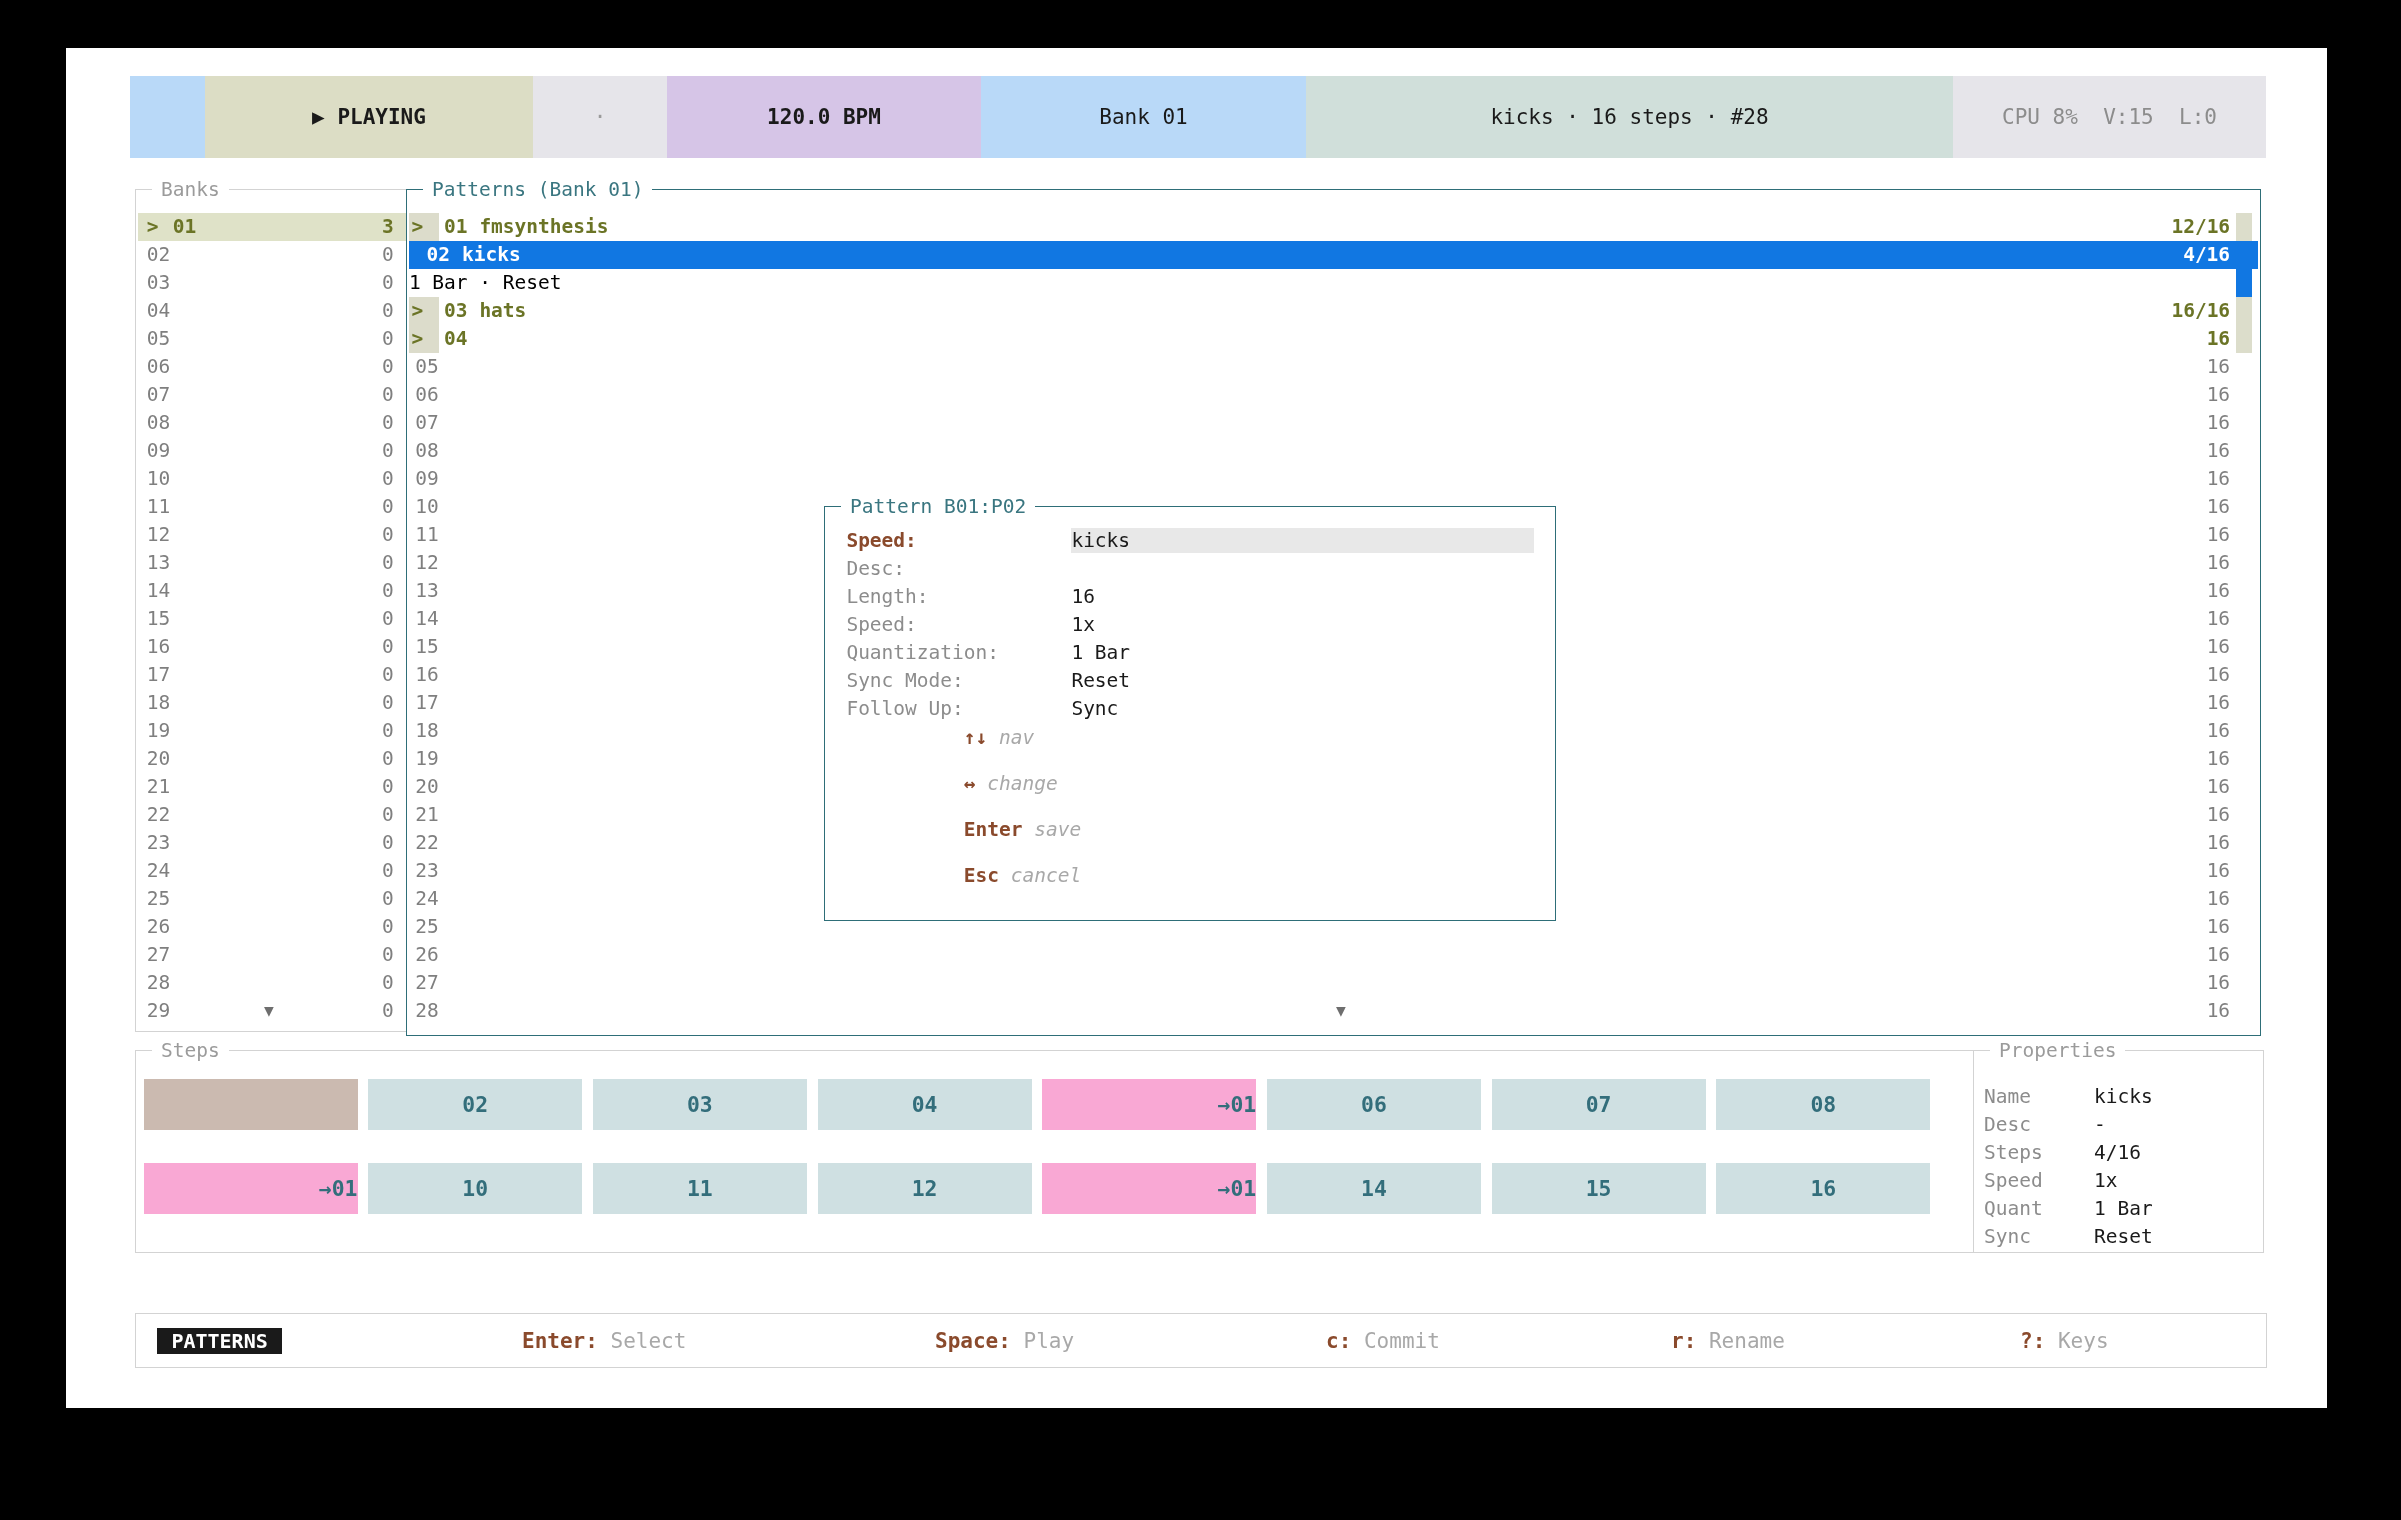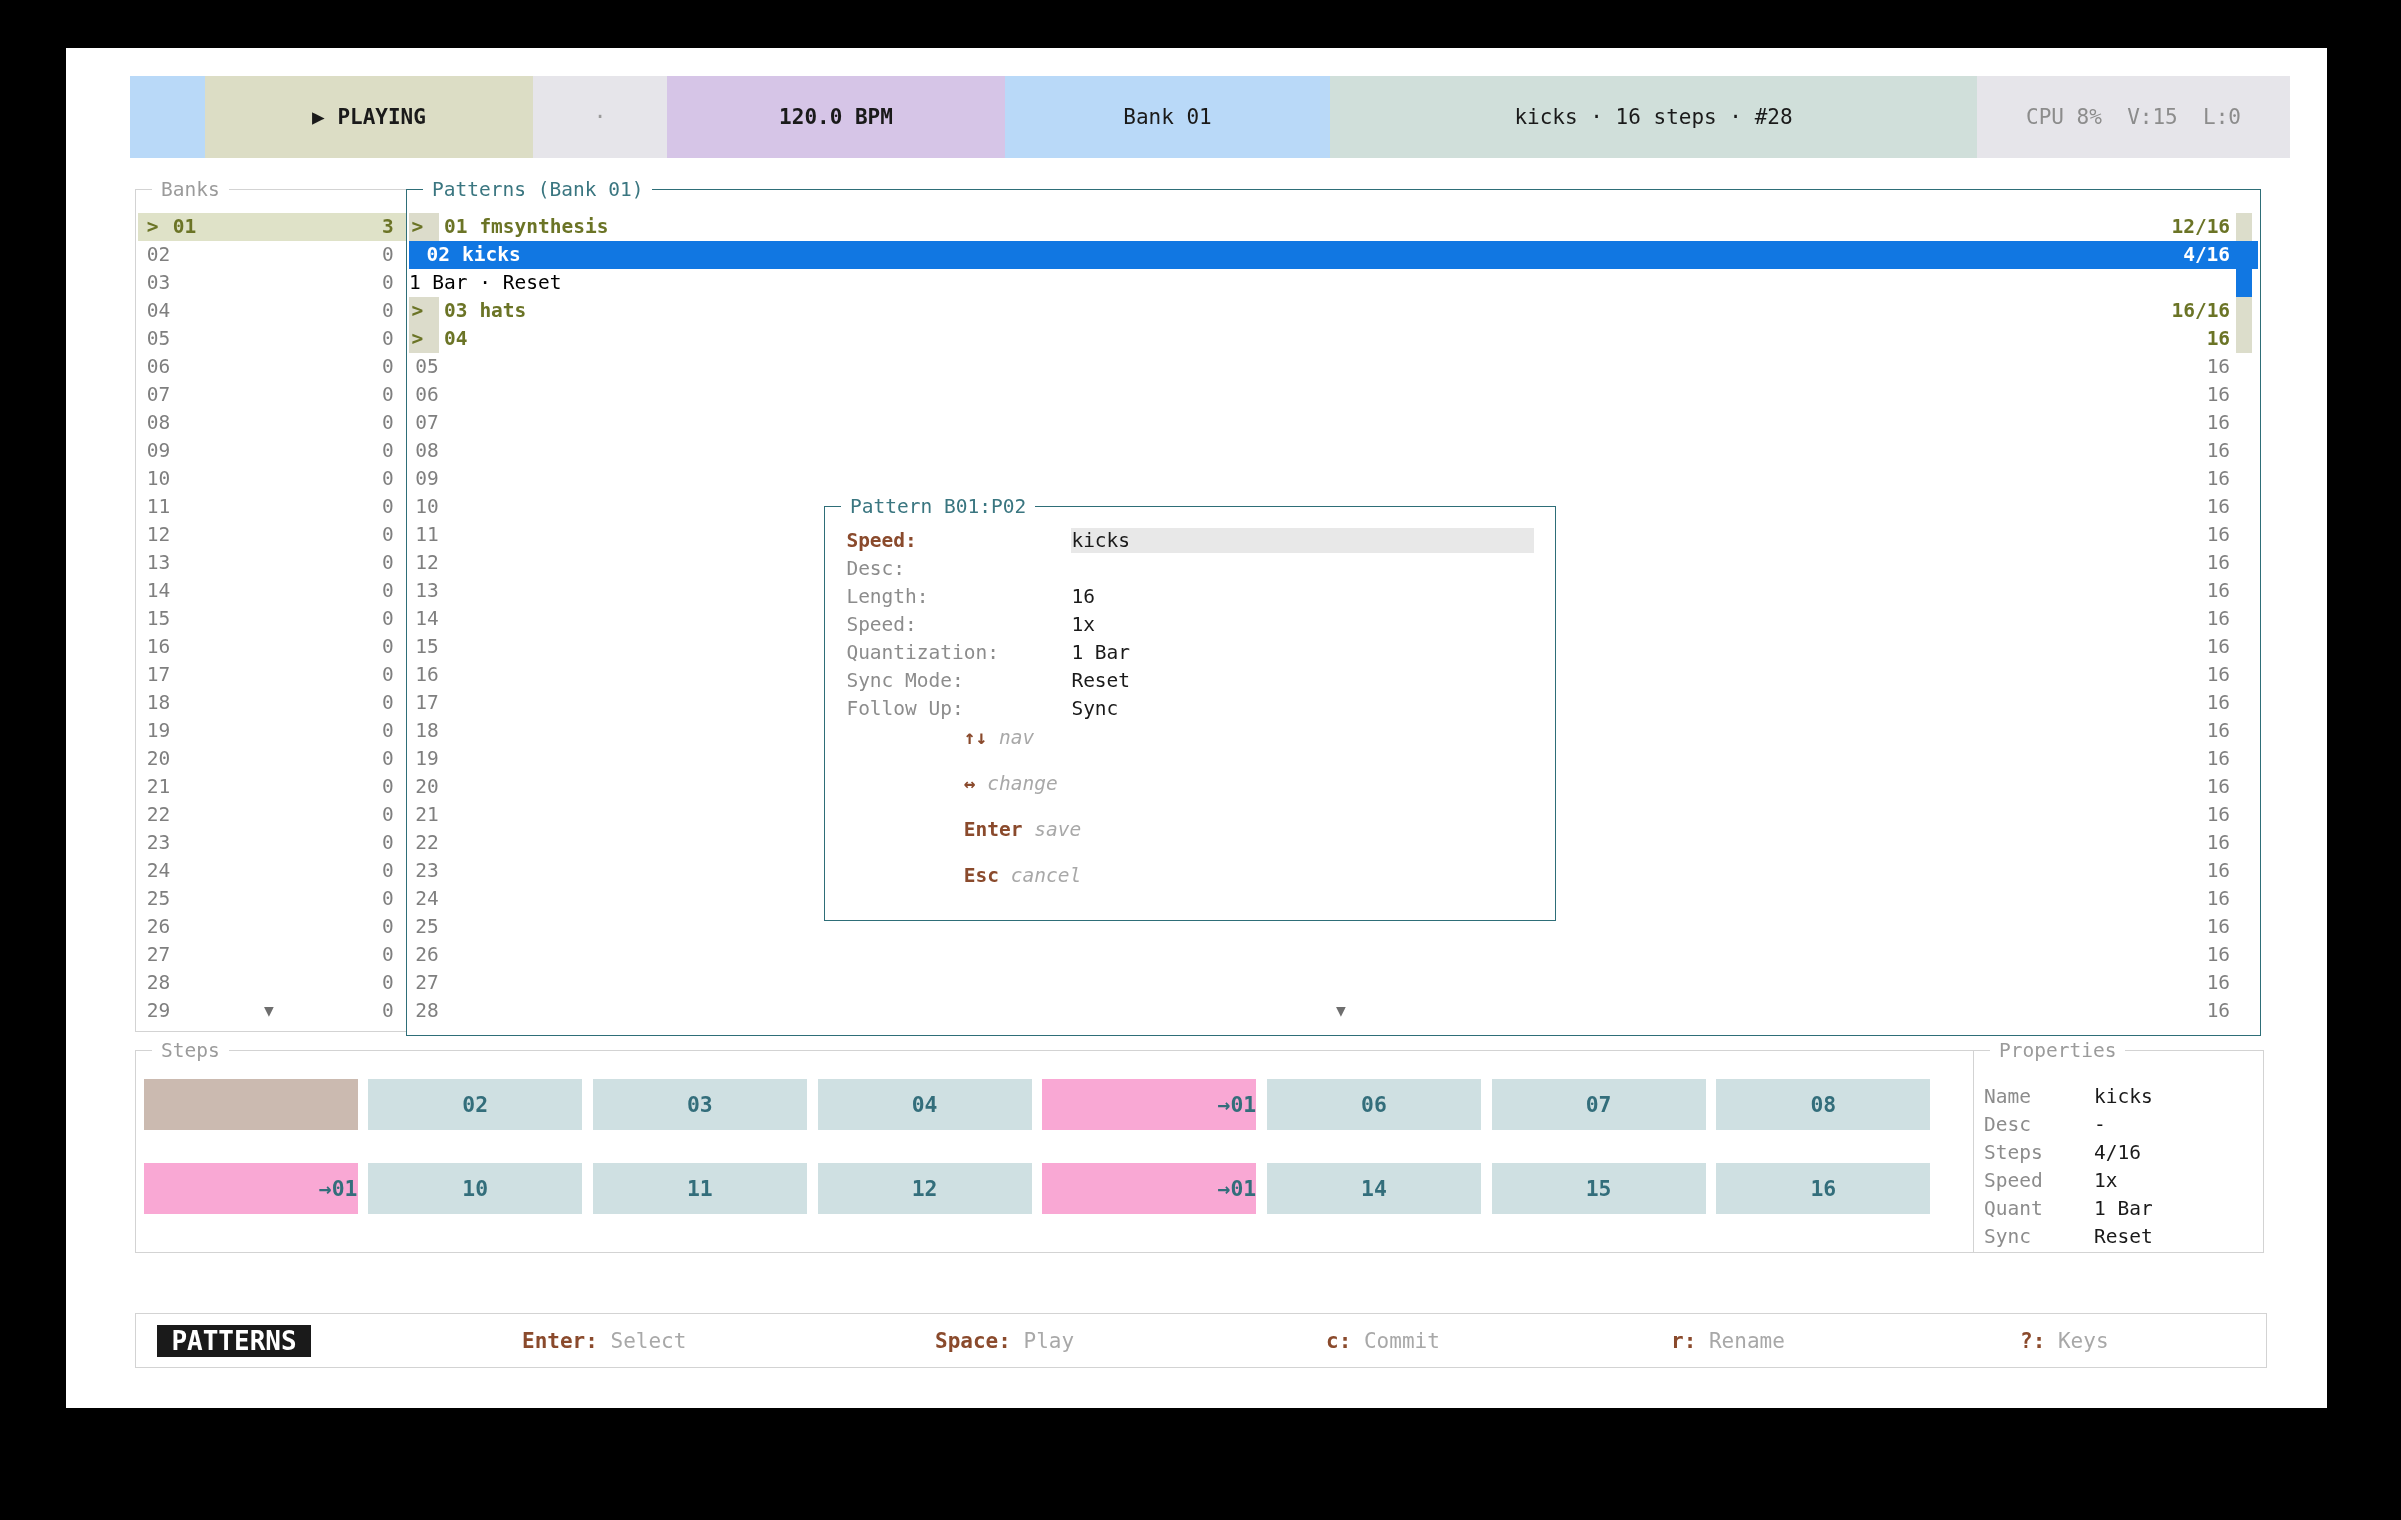--- a/index.html
+++ b/index.html
@@ -7,21 +7,21 @@
   body { font-family:"DejaVu Sans Mono", monospace; }
   #stage { position:relative; width:2401px; height:1521px; background:#000; overflow:hidden; }
   #window { position:absolute; left:66px; top:48px; width:2261px; height:1360px; background:#ffffff; }
 
   
   .topbar { position:absolute; left:64px; top:28px; height:82px; display:flex; font-size:21px; color:#1a1a1a;text-align:right; }
   .topbar .seg { display:flex; align-items:center; justify-content:center; white-space:pre; }
   .seg.s1 { width:75px;  background:#b9d9f8; }
   .seg.s2 { width:328px;  background:#dcddc5; font-weight:bold; }
   .seg.s3 { width:134px;  background:#e6e5ea; color:#9a9a9a; }
-  .seg.s4 { width:338px;  background:#d6c5e7; font-weight:bold; }
+  .seg.s4 { width:314px;  background:#d6c5e7; font-weight:bold; }
   .seg.s5 { width:325px;  background:#b9d9f8; }
   .seg.s6 { width:647px; background:#d0dfda; }
   .seg.s7 { width:313px;  background:#e6e5ea; color:#8c8c8c; }
 
   
   .panel { position:absolute; background:#fff; }
   .panel .legend { position:absolute; top:-14px; left:16.3px; background:#fff; padding:0 8.8px; font-size:19.5px; line-height:28px; white-space:pre; }
   .gray-frame { border:1.9px solid #d3d3d3; }
   .gray-frame > .legend { color:#9b9b9b; }
   .teal-frame { border:1.9px solid #2e6e78; }
@@ -77,21 +77,21 @@
 
   
   #props { left:1907px; top:1002px; width:291px; height:203px;padding-left:41px; }
   #props .rows { position:absolute; left:10px; top:31px; right:6.3px; }
   .krow { display:flex; align-items:center; height:28px; font-size:19.5px; }
   .krow .klabel { width:110px; color:#8c8c8c; }
   .krow .kvalue { color:#1a1a1a; white-space:pre; }
 
   
   #footer { left:69px; top:1265px; width:2132px; height:55px; }
-  #footer .badge { position:absolute; left:21.4px; top:50%; transform:translateY(-50%); background:#1a1a1a; color:#ffffff; font-size:26px; font-weight:bold; padding:1px 14px; }
+  #footer .badge { position:absolute; left:21.4px; top:50%; transform:translateY(-50%); background:#1a1a1a; color:#ffffff; font-size:20px; font-weight:bold; padding:1px 14px; }
   .fhint { position:absolute; top:50%; transform:translateY(-50%); font-size:21px; white-space:pre; }
   .fhint .k { color:#8a4a2c; font-weight:bold; }
   .fhint .v { color:#a8a8a8; }
   .fhint:nth-of-type(1) { left:386px; }
   .fhint:nth-of-type(2) { left:799px; }
   .fhint:nth-of-type(3) { left:1190px; }
   .fhint:nth-of-type(4) { left:1535px; }
   .fhint:nth-of-type(5) { left:1884px; }
 </style>
 </head>

